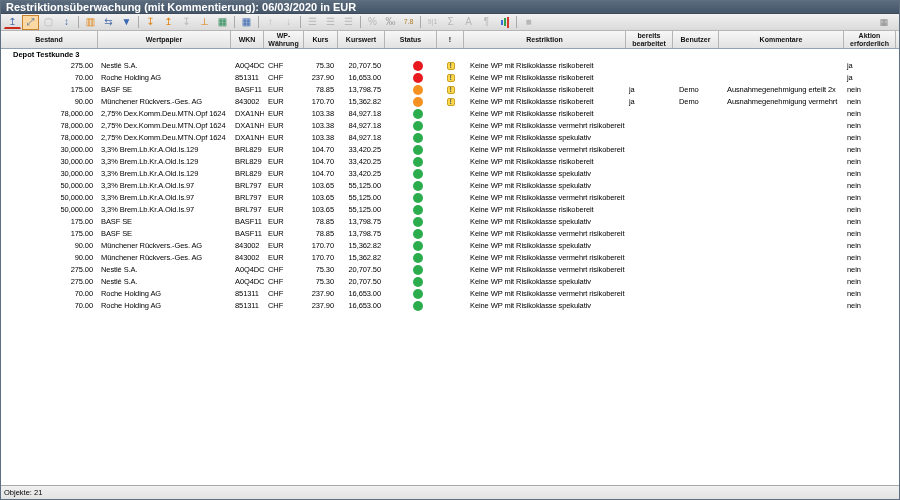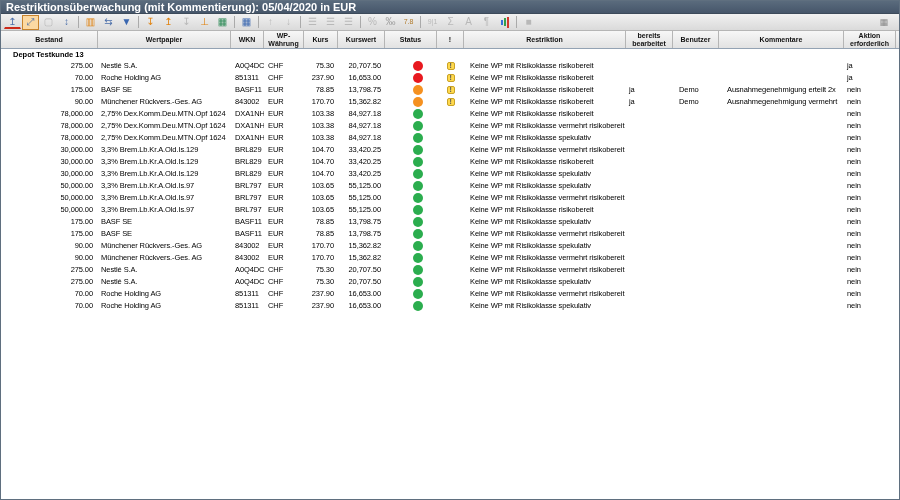--- a/index.html
+++ b/index.html
@@ -35,21 +35,21 @@
   .warn { width: 8px; height: 8px; border-radius: 2px; background: #ffd94d; border: 1px solid #c9a227; color: #555; font-size: 7px; font-weight: bold; line-height: 6px; text-align: center; display: inline-block; }
 
   
   .statusbar { height: 14px; flex: 0 0 14px; background: linear-gradient(#f0f0f0, #e3e3e3); border-top: 1px solid #a8a8a8; font-size: 7.5px; line-height: 13px; padding-left: 3px; color: #000; }
 </style>
 </head>
 <body>
 
 <div class="window">
   <div class="titlebar">
-    <span>Restriktionsüberwachung (mit Kommentierung): 05/04/2020 in EUR</span>
+    <span>Restriktionsüberwachung (mit Kommentierung): 06/03/2020 in EUR</span>
   </div>
 
   <div class="toolbar">
 
     <div class="tbicon" style="border-bottom: 2px solid rgb(204, 42, 26); height: 13px;">↥</div>
       <div class="tbicon selected">⤢</div>
       <div class="tbicon disabled">▢</div>
       <div class="tbicon">↕</div>
       <div class="tbsep"></div>
       <div class="tbicon" style="color: rgb(224, 130, 14);">▥</div>
@@ -104,21 +104,21 @@
       <div class="th" style="width: 47px;">bereits
 bearbeitet</div>
       <div class="th" style="width: 46px;">Benutzer</div>
       <div class="th" style="width: 125px;">Kommentare</div>
       <div class="th" style="width: 52px;">Aktion
 erforderlich</div>
     </div>
 
   <div class="tbody">
 
-      <div class="grouprow g1">Depot Testkunde 13</div>
+      <div class="grouprow g1">Depot Testkunde 3</div>
       <div class="tr">
         <div class="td" style="width: 97px; text-align: right; padding-right: 5px;">275.00</div>
         <div class="td" style="width: 133px; text-align: left; padding-left: 3px;">Nestlé S.A.</div>
         <div class="td" style="width: 33px; text-align: left; padding-left: 4px;">A0Q4DC</div>
         <div class="td" style="width: 40px; text-align: left; padding-left: 4px;">CHF</div>
         <div class="td" style="width: 34px; text-align: right; padding-right: 4px;">75.30</div>
         <div class="td" style="width: 47px; text-align: right; padding-right: 4px;">20,707.50</div>
         <div class="td cell-center" style="width: 52px;">
           <span class="dot" style="background: rgb(232, 25, 31);"></span>
         </div>
@@ -472,13 +472,16 @@
         </div>
         <div class="td cell-center" style="width: 27px;"></div>
         <div class="td" style="width: 162px; text-align: left; padding-left: 6px;">Keine WP mit Risikoklasse spekulativ</div>
         <div class="td" style="width: 47px; text-align: left; padding-left: 3px;"></div>
         <div class="td" style="width: 46px; text-align: left; padding-left: 6px;"></div>
         <div class="td" style="width: 125px; text-align: left; padding-left: 8px;"></div>
         <div class="td" style="width: 52px; text-align: left; padding-left: 3px;">nein</div>
       </div>
     </div>
 
+  <div class="statusbar">
+    <span>Objekte: 21</span>
+  </div>
 </div>
 
 </body></html>

